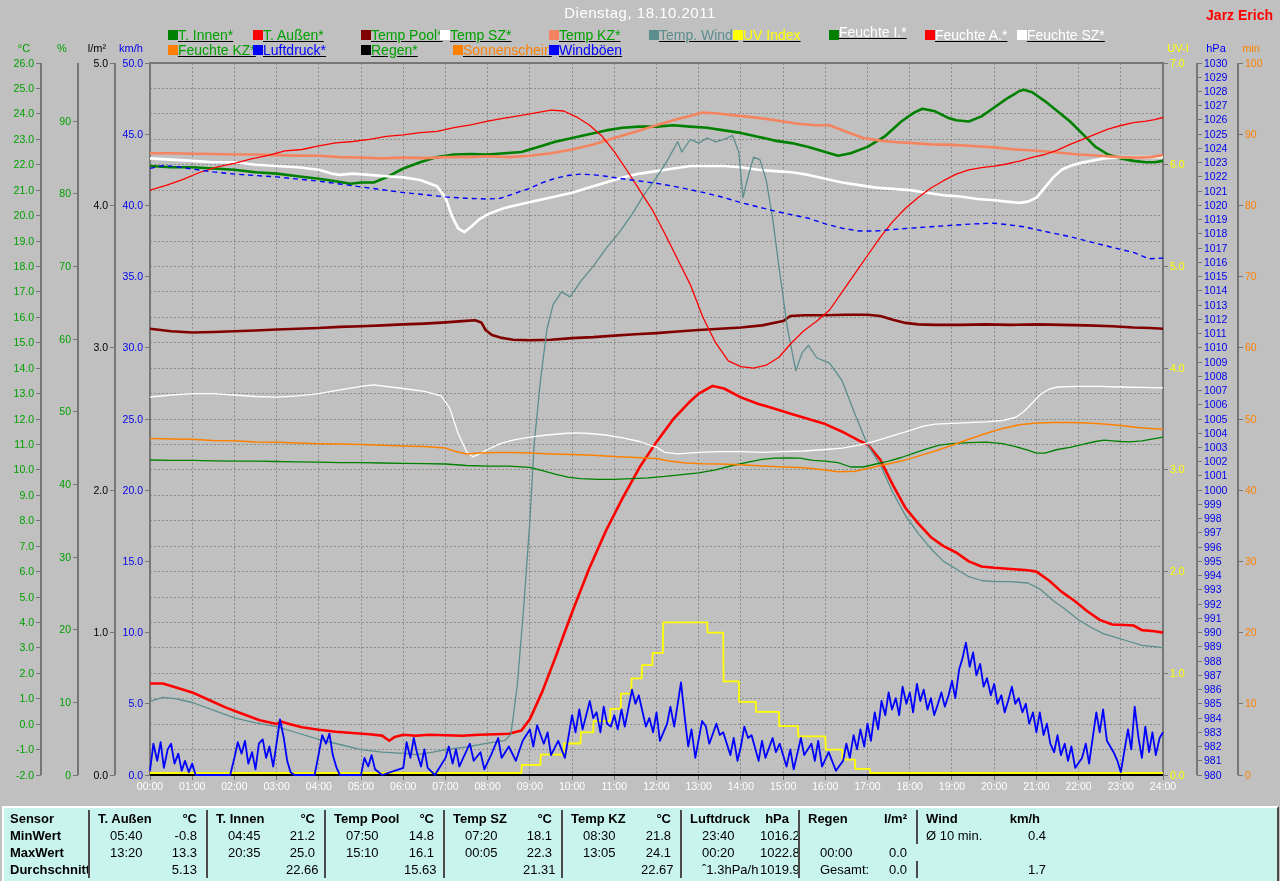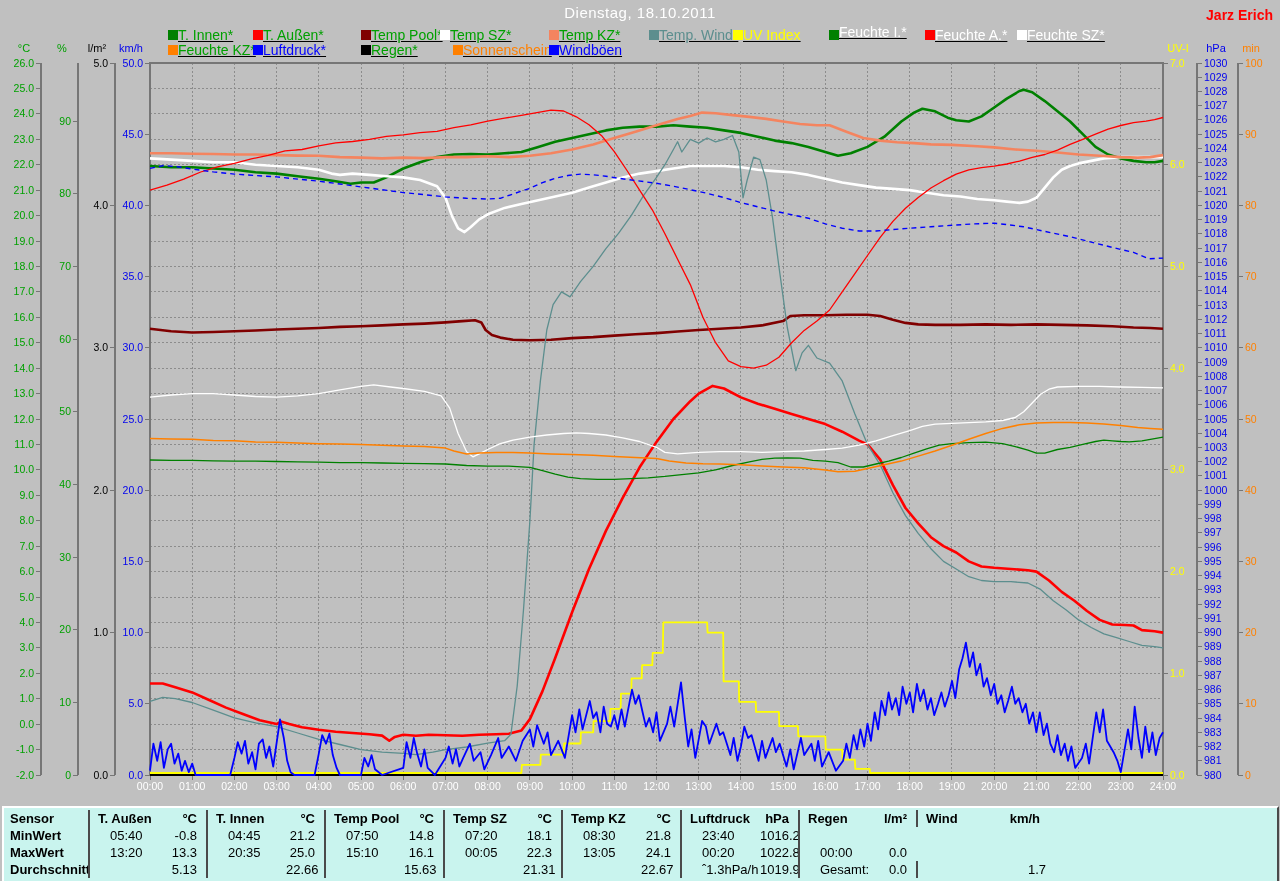--- a/index.html
+++ b/index.html
@@ -555,20 +555,24 @@
         <span class="v">21.8</span>
       </div>
       <div class="grp">
         <span class="t">23:40</span>
         <span class="v">1016.2</span>
       </div>
       <div class="grp">
         <span class="t"></span>
         <span class="v"></span>
       </div>
+      <div class="grp wind">
+        <span class="t">Ø 10 min.</span>
+        <span class="v">0.4</span>
+      </div>
     </div>
     <div class="trow ">
       <div class="rlabel">MaxWert</div>
       <div class="grp">
         <span class="t">13:20</span>
         <span class="v">13.3</span>
       </div>
       <div class="grp">
         <span class="t">20:35</span>
         <span class="v">25.0</span>

